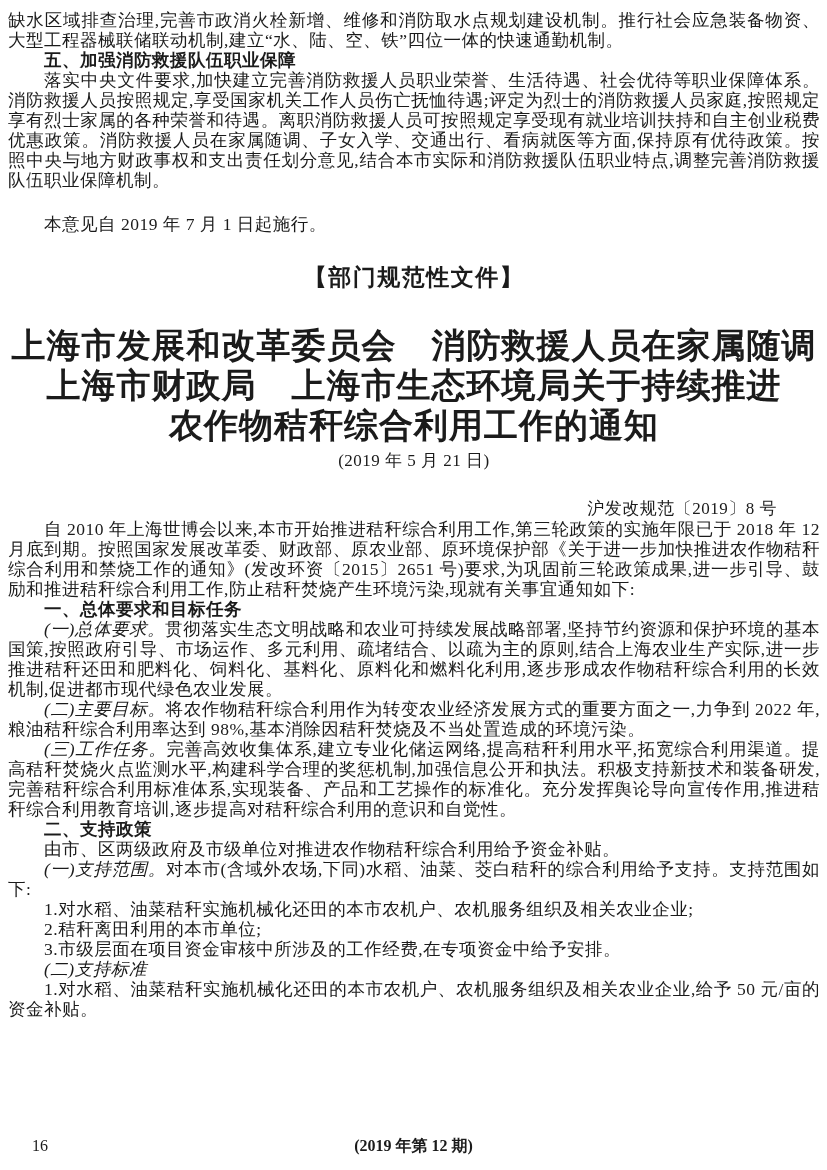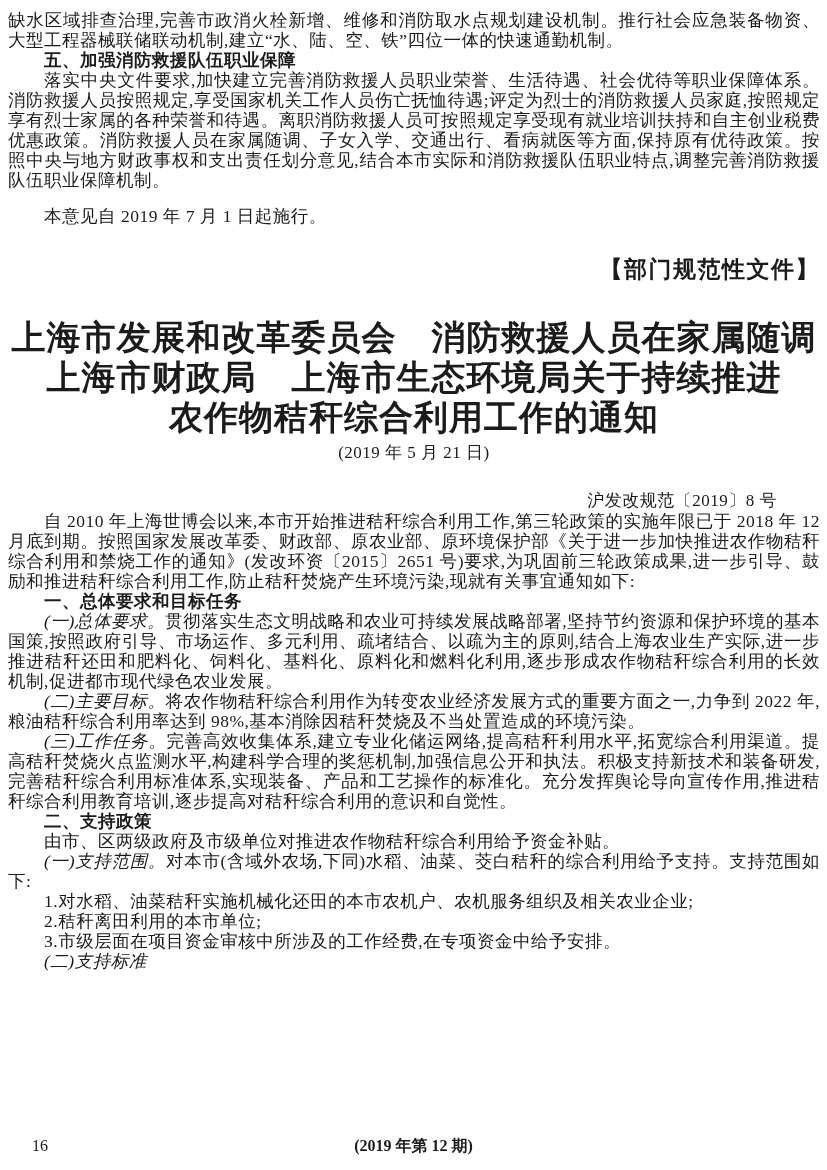--- a/index.html
+++ b/index.html
@@ -31,30 +31,30 @@
     text-indent: 36px;
   }
   .hei {
     font-family: "Liberation Sans", sans-serif;
     font-weight: bold;
   }
   .kai {
     font-style: italic;
   }
   p.gap-effective {
-    margin-top: 16px;
+    margin-top: 24px;
   }
   .cat-header {
     font-family: "Liberation Sans", sans-serif;
     font-weight: bold;
     font-size: 23px;
     line-height: 26px;
     margin: 30px 0 0 0;
     letter-spacing: 1.5px;
-    text-align: right;
+    text-align: center;
   }
   .notice-title {
     margin: 36px 0 0 0;
     font-weight: bold;
     font-size: 34px;
     line-height: 40px;
     text-align: center;
     letter-spacing: 1px;
     font-family: "Liberation Serif", serif;
   }
@@ -147,20 +147,21 @@
     <p class="indent">
       <span class="kai">(一)支持范围。</span><span>对本市(含域外农场,下同)水稻、油菜、茭白秸秆的综合利用给予支持。支持范围如下:</span>
     </p>
 
     <p class="indent">1.对水稻、油菜秸秆实施机械化还田的本市农机户、农机服务组织及相关农业企业;</p>
     <p class="indent">2.秸秆离田利用的本市单位;</p>
     <p class="indent">3.市级层面在项目资金审核中所涉及的工作经费,在专项资金中给予安排。</p>
 
     <p class="kai indent">(二)支持标准</p>
 
+    <p class="indent">1.对水稻、油菜秸秆实施机械化还田的本市农机户、农机服务组织及相关农业企业,给予 50 元/亩的资金补贴。</p>
 
   </div>
 
   <div class="footer">
     <span class="page-number">16</span>
     <div class="issue">(2019 年第 12 期)</div>
   </div>
 </div>
 
 </body></html>

